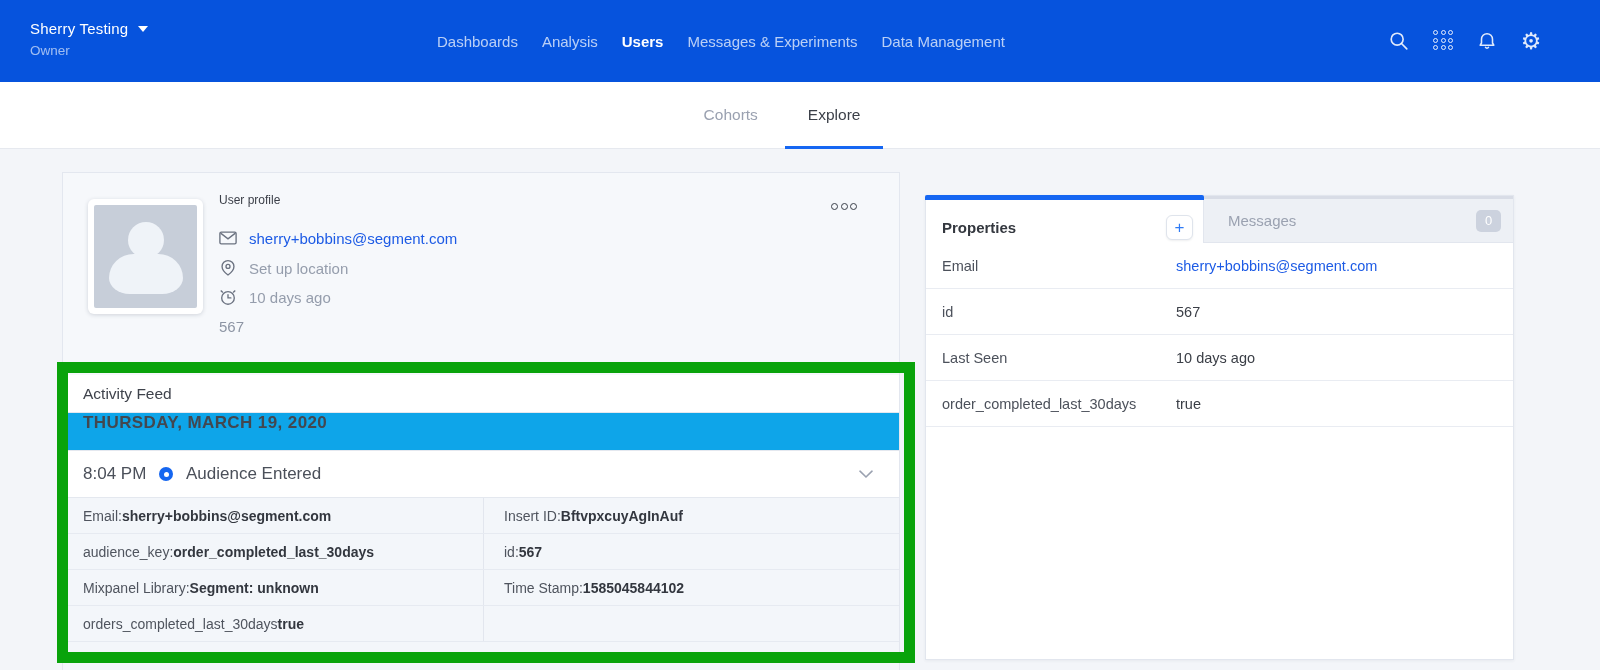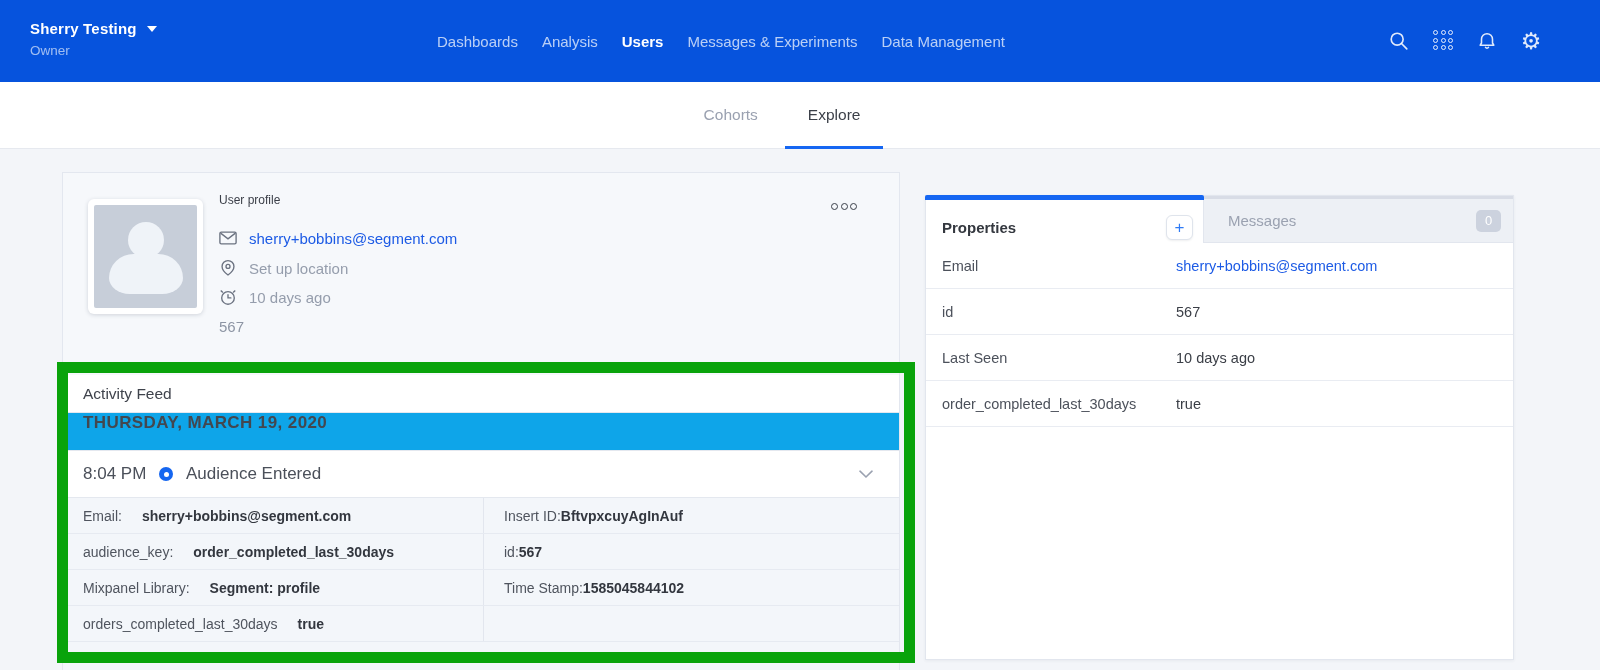--- a/index.html
+++ b/index.html
@@ -2,21 +2,21 @@
 <html><head>
 <meta charset="utf-8">
 <style>
   * { margin:0; padding:0; box-sizing:border-box; }
   html,body { width:1600px; height:670px; overflow:hidden;
     font-family:"Liberation Sans", sans-serif; background:#f3f5f9; }
 
   
   .topbar { position:absolute; left:0; top:0; width:1600px; height:82px; background:#0653dd; }
   .project { position:absolute; left:30px; top:20px; color:#fff; cursor:pointer; }
-  .project-name { font-size:15px; font-weight:700; letter-spacing:.2px; display:inline-block; }
+  .project-name { font-size:15px; font-weight:400; letter-spacing:.2px; display:inline-block; }
   .caret { display:inline-block; width:0; height:0; margin-left:10px; vertical-align:2px;
     border-left:5px solid transparent; border-right:5px solid transparent; border-top:6px solid #fff; }
   .project-role { font-size:13.5px; color:rgba(255,255,255,.62); margin-top:5px; }
 
   .topnav { position:absolute; left:437px; top:0; height:82px; display:flex; align-items:center; gap:24px; }
   .topnav-item { font-size:15px; color:rgba(255,255,255,.72); cursor:pointer; white-space:nowrap; }
   .topnav-item.active { color:#fff; font-weight:700; }
 
   .topicons { position:absolute; right:58px; top:0; height:82px; display:flex; align-items:center; gap:22px;
     color:rgba(255,255,255,.88); }
@@ -74,21 +74,21 @@
   .radio-dot { width:14px; height:14px; border-radius:50%; background:#1566f0; margin-right:13px;
     display:flex; align-items:center; justify-content:center; }
   .radio-dot i { width:5px; height:5px; background:#fff; border-radius:50%; }
   .event-spacer { flex:1; }
   .chevron svg { width:14px; height:9px; color:#9aa1b0; display:block; }
 
   .detail-table { position:absolute; left:0; top:325px; width:100%; }
   .detail-row { display:flex; height:36px; background:#f3f6fa; border-bottom:1px solid #e6eaf1; }
   .detail-cell { display:flex; align-items:center; padding-left:20px; font-size:14px; color:#4f545e;
     white-space:nowrap; overflow:hidden; }
-  .detail-cell.left { width:421px; border-right:1px solid #e2e6ee;gap:20px; }
+  .detail-cell.left { width:421px; border-right:1px solid #e2e6ee; }
   .detail-cell.right { flex:1; }
   .detail-cell b { color:#33373f; font-weight:700; }
   .table-filler { position:absolute; left:0; top:469px; width:100%; height:36px; background:#f3f6fa; }
 
   
   .right-card { position:absolute; left:925px; top:46px; width:589px; height:465px; background:#fff;
     border:1px solid #e2e6ee; box-shadow:0 1px 3px rgba(40,50,70,.06); }
   .rc-tabs { position:absolute; left:0; top:0; width:100%; height:47px; display:flex; }
   .rc-tab-props { position:relative; width:278px; background:#fff; border-right:1px solid #e2e6ee;
     display:flex; align-items:center; padding:16px 10px 0 16px; cursor:pointer; }
@@ -248,21 +248,21 @@
             <b>order_completed_last_30days</b>
           </div>
         <div class="detail-cell right">
             <span>id: </span>
             <b>567</b>
           </div>
       </div>
       <div class="detail-row">
         <div class="detail-cell left">
             <span>Mixpanel Library: </span>
-            <b>Segment: profile</b>
+            <b>Segment: unknown</b>
           </div>
         <div class="detail-cell right">
             <span>Time Stamp: </span>
             <b>1585045844102</b>
           </div>
       </div>
       <div class="detail-row">
         <div class="detail-cell left">
             <span>orders_completed_last_30days</span>
             <b>true</b>

